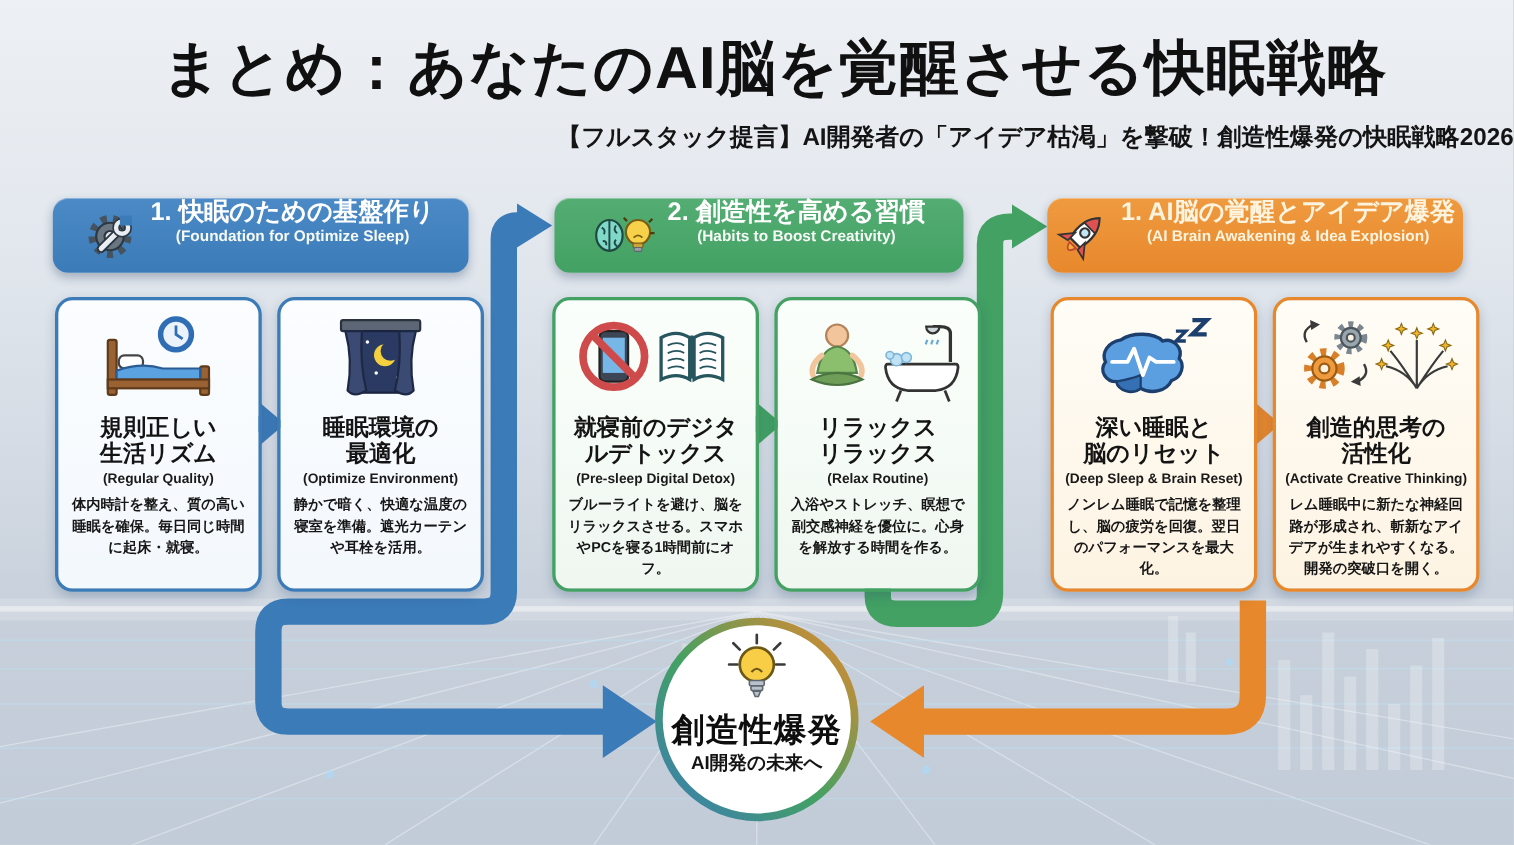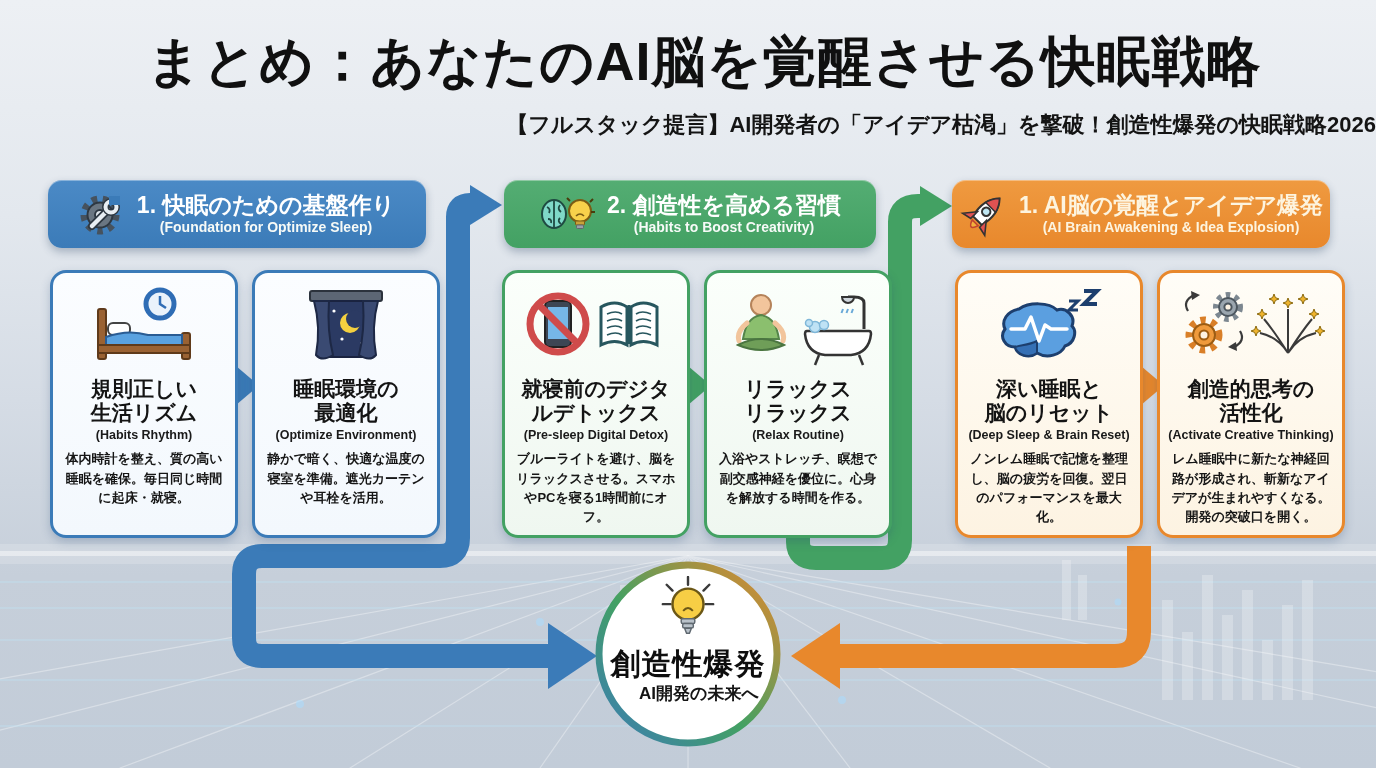--- a/index.html
+++ b/index.html
@@ -15,21 +15,21 @@
     position:absolute;left:16px;top:26px;width:100%;text-align:center;margin:0;
     font-size:54px;font-weight:900;letter-spacing:1px;color:#101010;
   }
   .page-subtitle{
     position:absolute;left:0;top:110px;width:100%;text-align:right;
     font-size:22px;font-weight:800;color:#141414;
   }
   
   .sec-header{
     position:absolute;top:180px;height:68px;border-radius:14px;
-    display:flex;align-items:center;justify-content:center;gap:10px;
+    display:flex;justify-content:center;gap:10px;
     box-shadow:0 4px 9px rgba(30,55,90,.30), inset 0 1px 0 rgba(255,255,255,.35);
   }
   .sec-header .sec-icon{flex:0 0 auto;display:flex;align-items:center;}
   .sec-text{text-align:center;}
   .sec-title{font-size:23px;font-weight:900;line-height:1.12;color:#ffffff;}
   .sec-en{font-size:14px;font-weight:700;line-height:1.15;color:#f6faf7;}
   .sec1{left:48px;width:378px;background:linear-gradient(180deg,#4b8ac6,var(--c-blue));}
   .sec2{left:504px;width:372px;background:linear-gradient(180deg,#54ad73,var(--c-green));}
   .sec3{left:952px;width:378px;background:linear-gradient(180deg,#ef9a40,var(--c-orange));}
   .sec3 .sec-title,.sec3 .sec-en{color:#fdf4df;}
@@ -53,21 +53,21 @@
   }
   
   .goal-circle{position:absolute;left:594px;top:560px;width:188px;height:188px;}
   .goal-circle .ring{position:absolute;left:0;top:0;}
   .goal-icon{position:absolute;left:50%;top:16px;transform:translateX(-50%);}
   .goal-title{
     position:absolute;left:0;top:84px;width:100%;text-align:center;
     font-size:30px;font-weight:900;color:#0e0e0e;letter-spacing:1px;
   }
   .goal-sub{
-    position:absolute;left:11px;top:122px;width:100%;text-align:center;
+    position:absolute;left:0;top:122px;width:100%;text-align:center;
     font-size:17px;font-weight:900;color:#141414;
   }
 </style>
 </head>
 <body>
 
 <div class="canvas">
 
   <svg class="bg-layer" width="1376" height="768" viewBox="0 0 1376 768">
     <g stroke-linecap="round">
@@ -210,21 +210,21 @@
         <rect x="96" y="46" width="8" height="26" rx="2" fill="#9a6233" stroke="#5f3a1a" stroke-width="2"></rect>
         <rect x="22" y="36" width="22" height="12" rx="5" fill="#ffffff" stroke="#444444" stroke-width="2"></rect>
         <path d="M20 58 L20 50 Q42 42 62 48 L96 48 L96 58 Z" fill="#5aa2e0" stroke="#2a5c93" stroke-width="2"></path>
         <rect x="12" y="58" width="92" height="8" fill="#9a6233" stroke="#5f3a1a" stroke-width="2"></rect>
       </svg>
     </div>
     <div class="card-title">
       <span>規則正しい</span>
         <span>生活リズム</span>
     </div>
-    <div class="card-en">(Habits Rhythm)</div>
+    <div class="card-en">(Regular Quality)</div>
     <p class="card-body">体内時計を整え、質の高い睡眠を確保。毎日同じ時間に起床・就寝。</p>
   </div>
 
   <div class="card c-blue" style="left:252px">
     <div class="card-iconarea">
       <svg width="112" height="84" viewBox="0 0 112 84">
         <rect x="20" y="4" width="72" height="10" rx="2" fill="#5c6674" stroke="#2b323c" stroke-width="2"></rect>
         <rect x="30" y="14" width="52" height="56" fill="#2b3a63" stroke="#1a2340" stroke-width="2"></rect>
         <circle cx="60" cy="36" r="10" fill="#f4d03f"></circle>
           <circle cx="65" cy="32" r="9" fill="#2b3a63"></circle>

